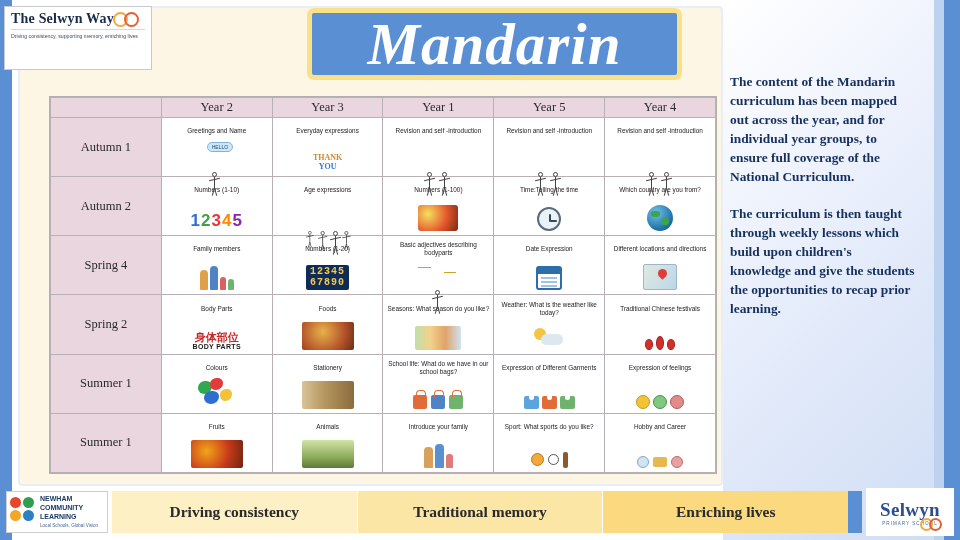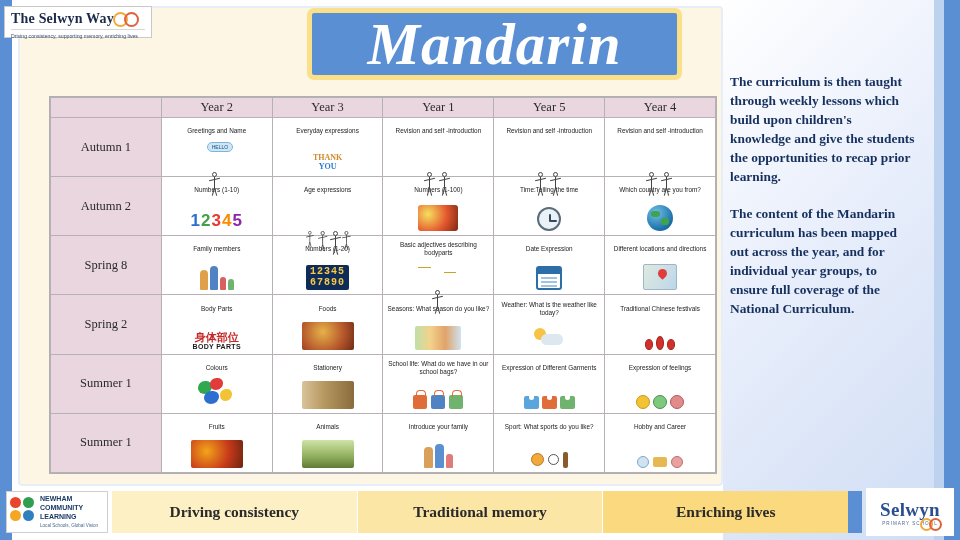--- a/index.html
+++ b/index.html
@@ -37,21 +37,21 @@
     position: absolute; left: 723px; top: 0; right: 16px; bottom: 0;
     background: linear-gradient(135deg,#ffffff 0%, #e8eefb 45%, #cfddf4 100%);
   }
   .right-bar-accent {
     position: absolute; right: 16px; top: 0; width: 10px; height: 540px;
     background: #bdd2ee;
   }
 
   
   .selwyn-way-logo {
-    position: absolute; left: 4px; top: 6px; width: 148px; height: 32px;
+    position: absolute; left: 4px; top: 6px; width: 148px; height: 64px;
     background: #ffffff; border: 1px solid #c9c9c9;
     padding: 4px 6px;
   }
   .selwyn-way-logo .title {
     font-family: "Liberation Serif", serif;
     font-size: 14px; font-weight: bold; color: #1b2a4a;
     letter-spacing: .2px;
   }
   .selwyn-way-logo .rings {
     position: absolute; right: 8px; top: 5px; width: 30px; height: 18px;
@@ -501,21 +501,21 @@
             <div class="cell-img">
               <div class="globe">
                 <span class="land" style="left:4px;top:6px;width:9px;height:6px;"></span>
                 <span class="land" style="left:14px;top:13px;width:8px;height:7px;"></span>
               </div>
             </div>
           </td>
         </tr>
 
         <tr>
-          <td class="rowhead">Spring 8</td>
+          <td class="rowhead">Spring 4</td>
           <td class="cell">
             <div class="cell-label">Family members</div>
             <div class="cell-img">
               <div class="family-art">
                 <span style="width:8px;height:20px;background:#e0a04a;border-radius:4px 4px 1px 1px;display:block;"></span>
                 <span style="width:8px;height:24px;background:#4f83c4;border-radius:4px 4px 1px 1px;display:block;"></span>
                 <span style="width:6px;height:13px;background:#d86060;border-radius:3px 3px 1px 1px;display:block;"></span>
                 <span style="width:6px;height:11px;background:#6fb36f;border-radius:3px 3px 1px 1px;display:block;"></span>
               </div>
             </div>
@@ -702,22 +702,22 @@
                 <span style="width:12px;height:12px;border-radius:50%;background:#e8a0a0;border:1px solid #c06c6c;"></span>
               </div>
             </div>
           </td>
         </tr>
       </tbody>
     </table>
   </div>
 
   <div class="right-text">
+    <p>The content of the Mandarin curriculum has been mapped out across the year, and for individual year groups, to ensure  full coverage of the National Curriculum.</p>
     <p>The curriculum is then taught through weekly lessons which build upon children's knowledge and give the students the opportunities to recap prior learning.</p>
-    <p>The content of the Mandarin curriculum has been mapped out across the year, and for individual year groups, to ensure  full coverage of the National Curriculum.</p>
   </div>
 
   <div class="bottom-bar">
     <div class="bb-seg s1">Driving consistency</div>
     <div class="bb-seg s2">Traditional memory</div>
     <div class="bb-seg s3">Enriching lives</div>
   </div>
   <div class="bb-gap"></div>
 
   <div class="newham-logo">

